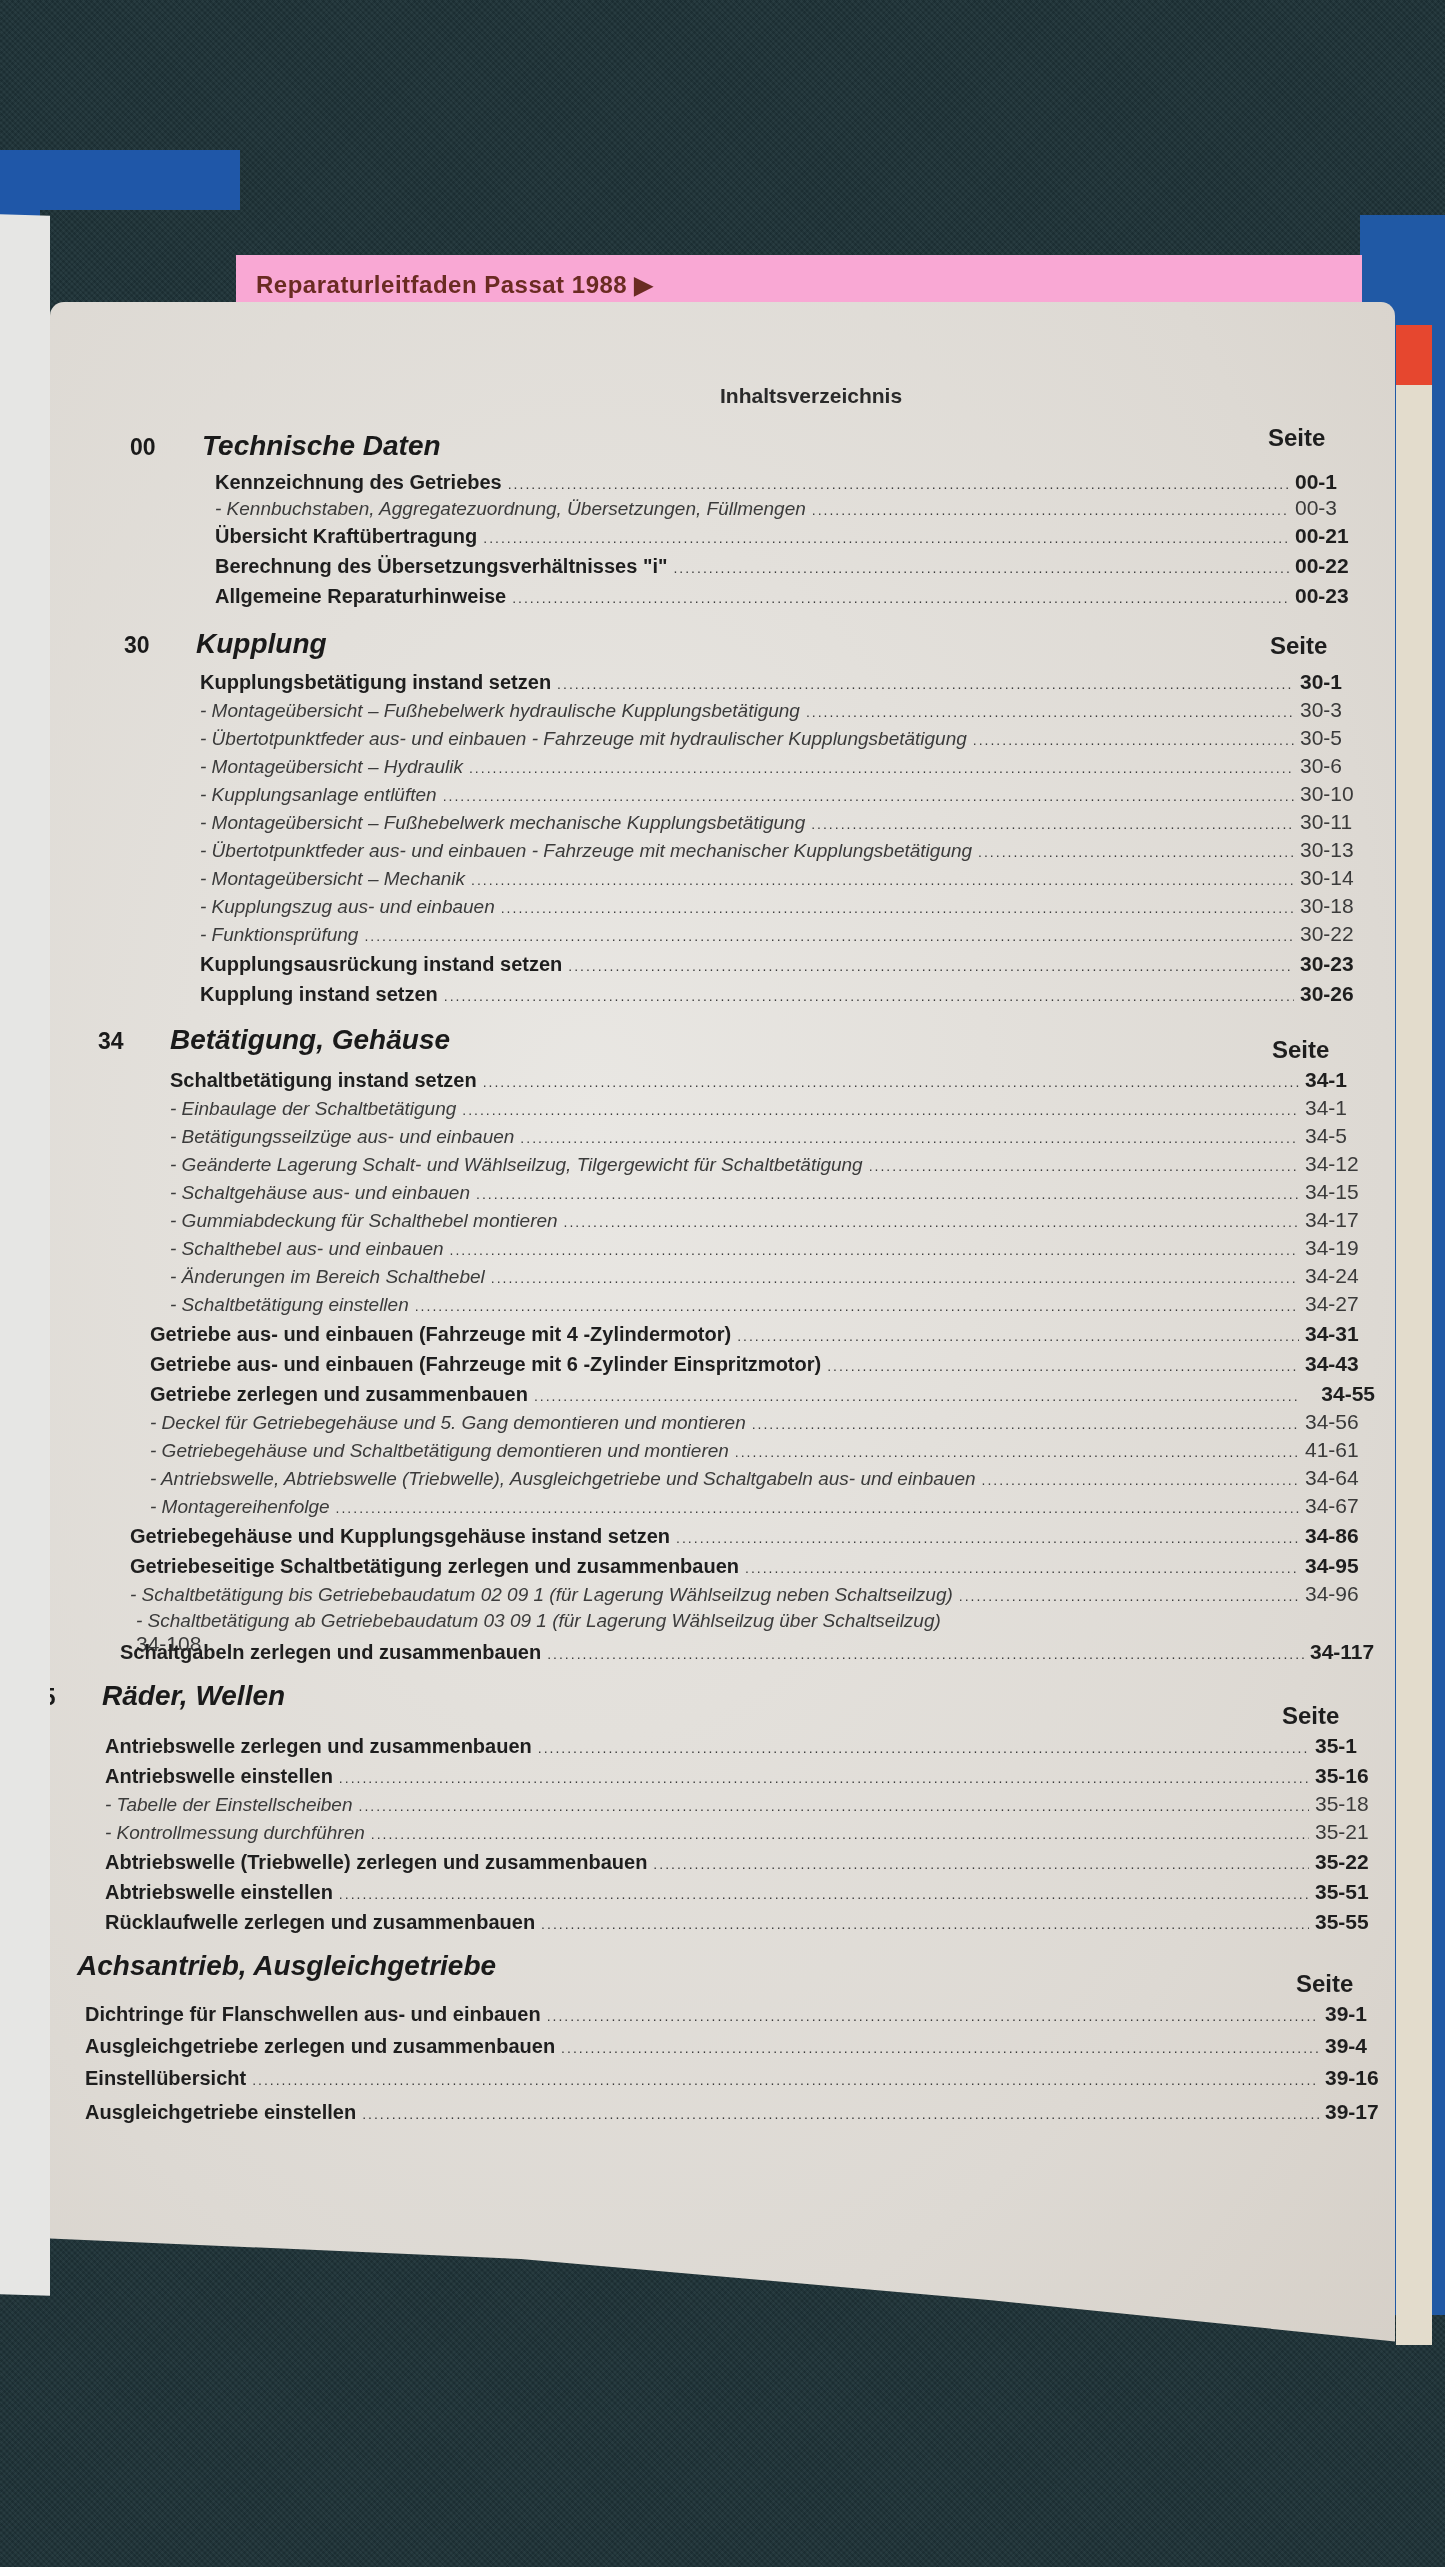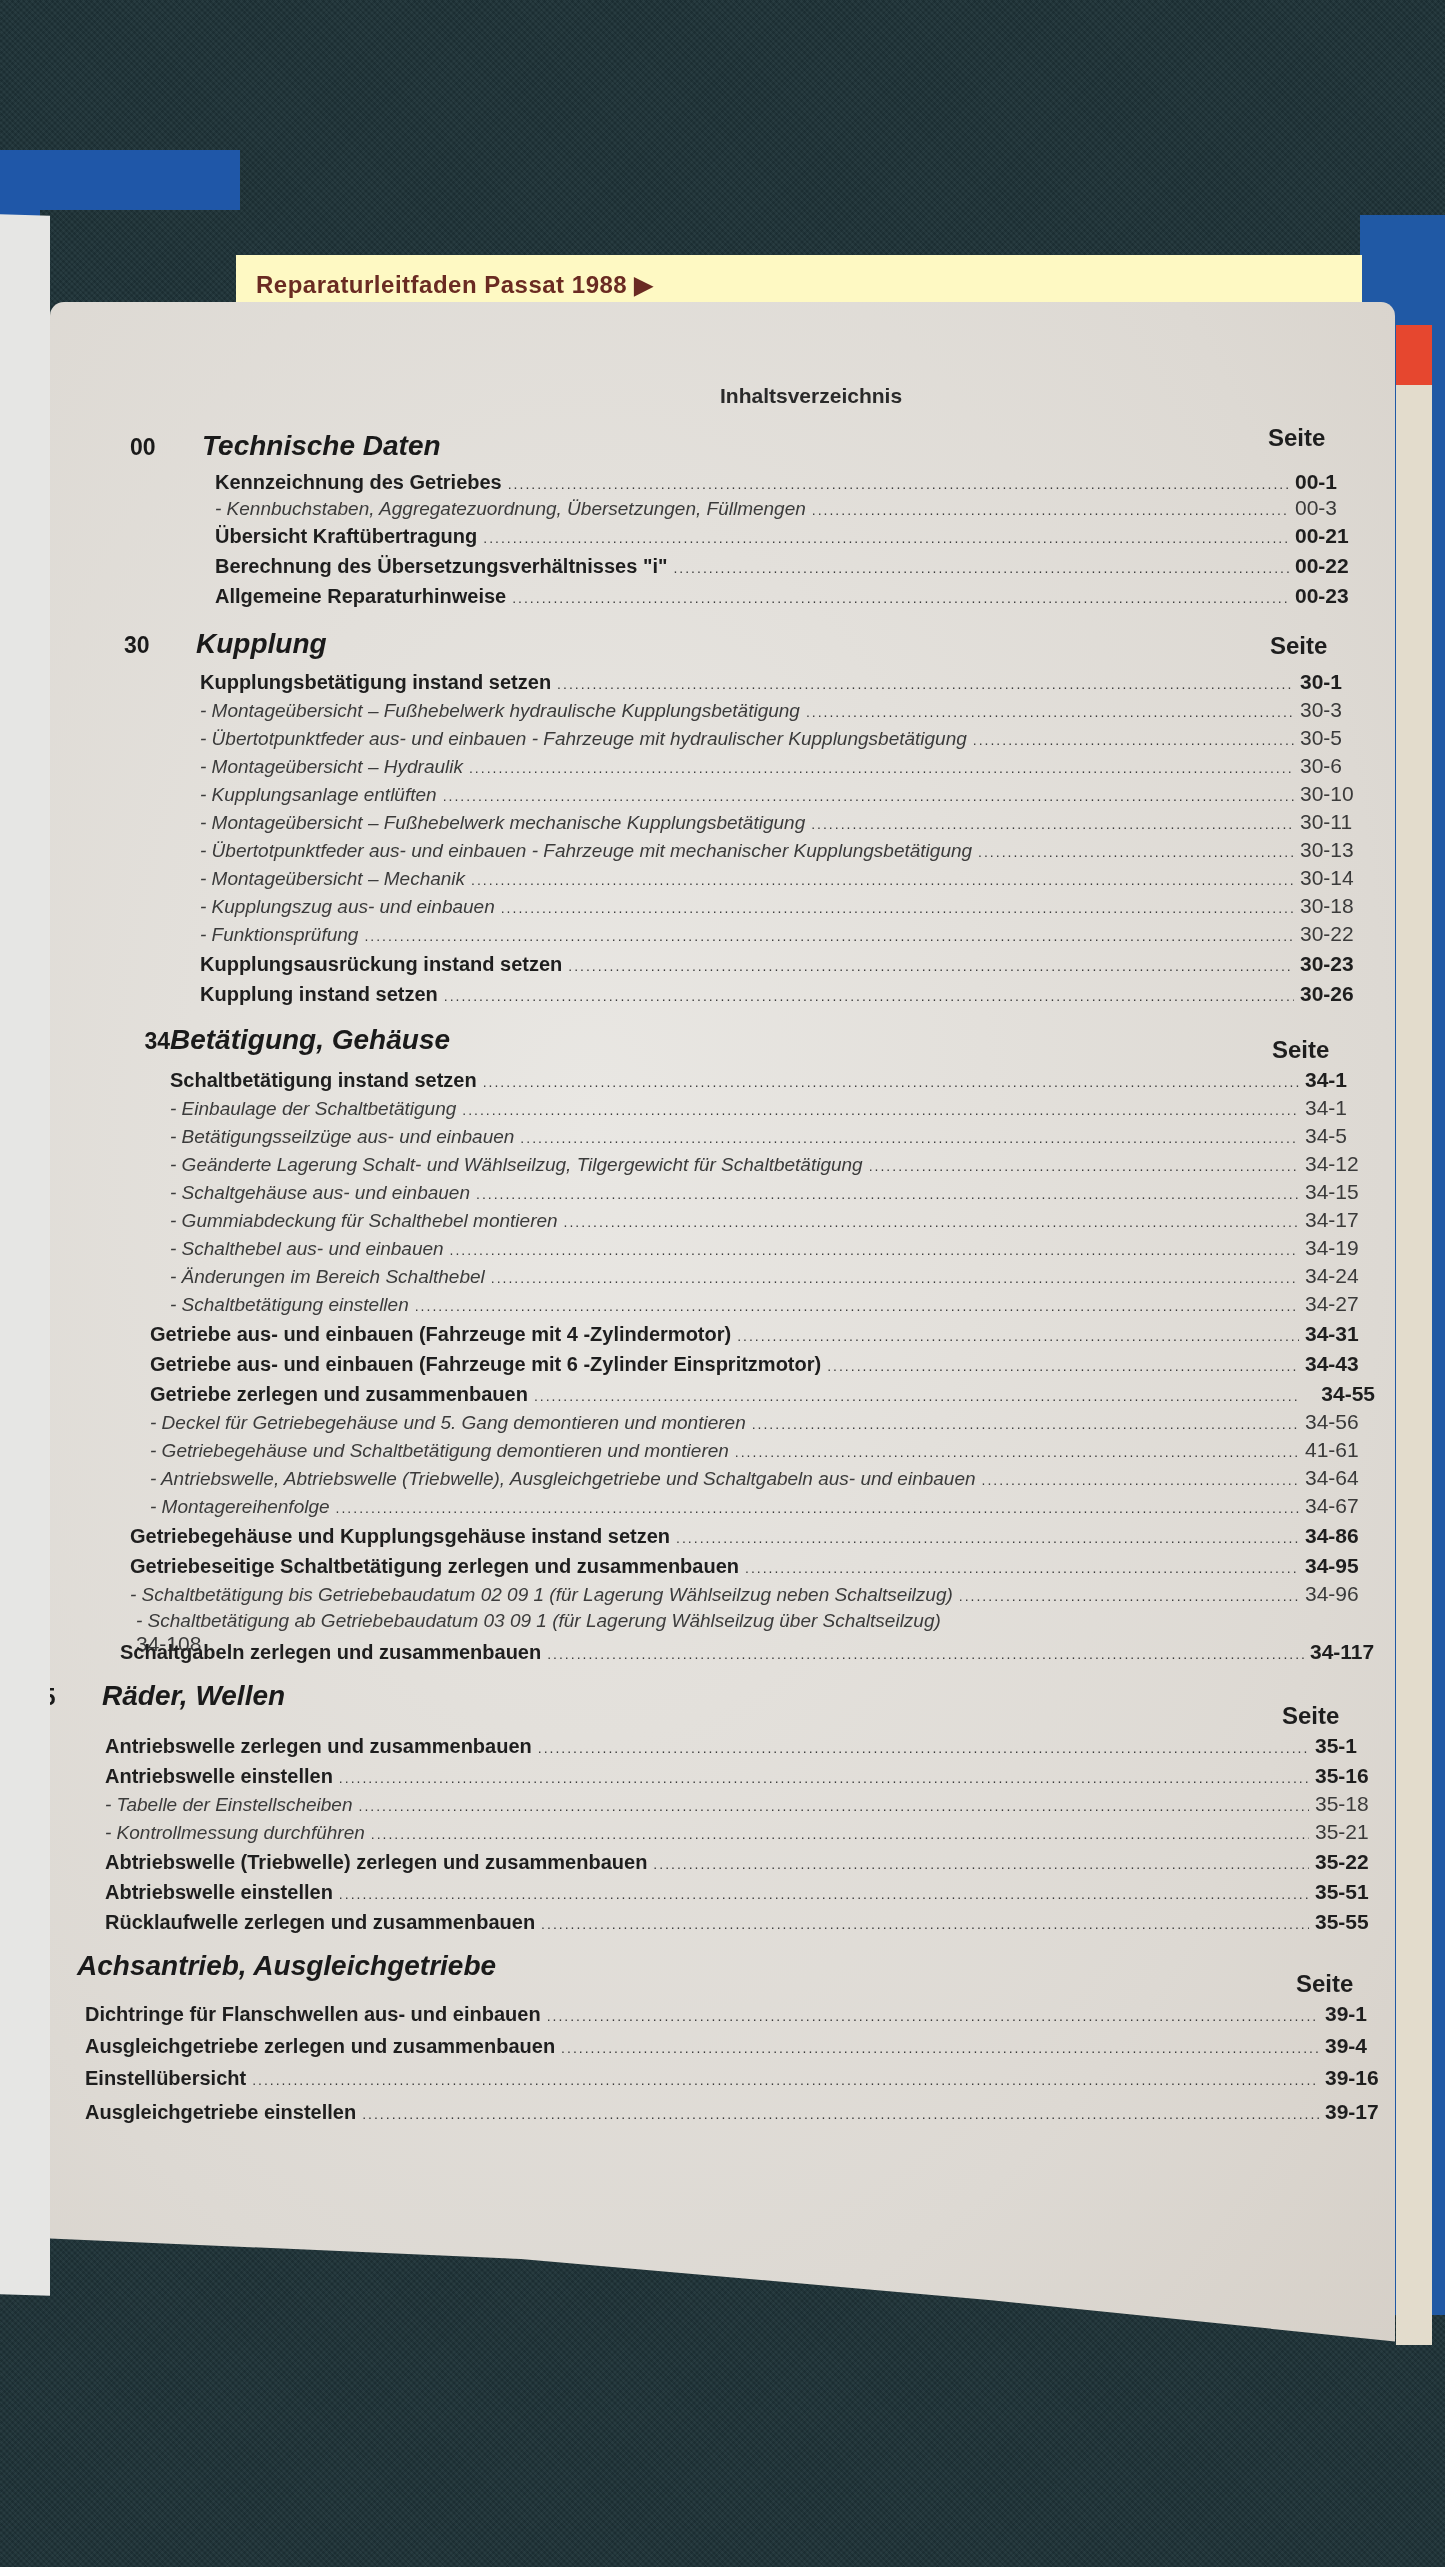--- a/index.html
+++ b/index.html
@@ -27,21 +27,21 @@
       position: absolute; left: 0; top: 215px; width: 50px; height: 2080px;
       background: #e6e6e4; transform: skewY(2deg);
     }
     
     .cover-strip {
       position: absolute; left: 236px; top: 255px; width: 1126px; height: 100px;
       background: #f0efec;
     }
     .cover-red {
       position: absolute; left: 0; top: 0; width: 100%; height: 52px;
-      background: #fef9c3;
+      background: #f9a8d4;
     }
     .cover-title {
       position: absolute; left: 20px; top: 16px; font-size: 24px; font-weight: bold;
       color: #6a2b22; letter-spacing: 0.5px;
     }
     .cover-subtitle {
       position: absolute; left: 46px; top: 60px; font-size: 24px; font-weight: bold;
       color: #2d2d2d; letter-spacing: 0.5px;
     }
     .vw-logo {
@@ -204,21 +204,21 @@
     <span class="label">Kupplungsausrückung instand setzen</span>
       <span class="dots"></span>
       <span class="page-no">30-23</span>
   </div>
   <div class="row bold" style="left:150px; top:680px; width:1170px;">
     <span class="label">Kupplung instand setzen</span>
       <span class="dots"></span>
       <span class="page-no">30-26</span>
   </div>
 
-  <div class="section-head" style="left:48px; top:722px;text-align:right;">
+  <div class="section-head" style="left:48px; top:722px;">
     <span class="section-num">34</span>
     <span class="section-title">Betätigung, Gehäuse</span>
   </div>
   <div class="seite" style="left:1222px; top:734px;">Seite</div>
 
   <div class="row bold" style="left:120px; top:766px; width:1205px;">
     <span class="label">Schaltbetätigung instand setzen</span>
       <span class="dots"></span>
       <span class="page-no">34-1</span>
   </div>

